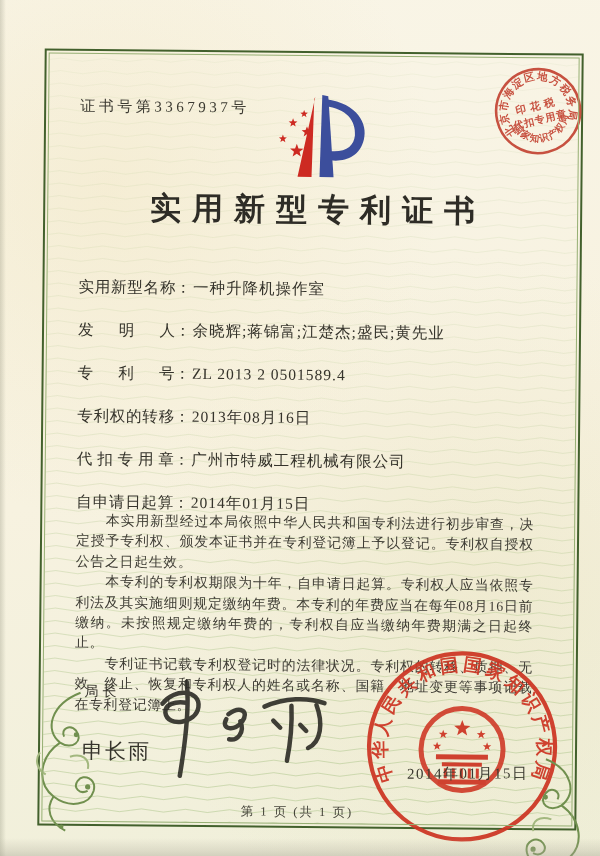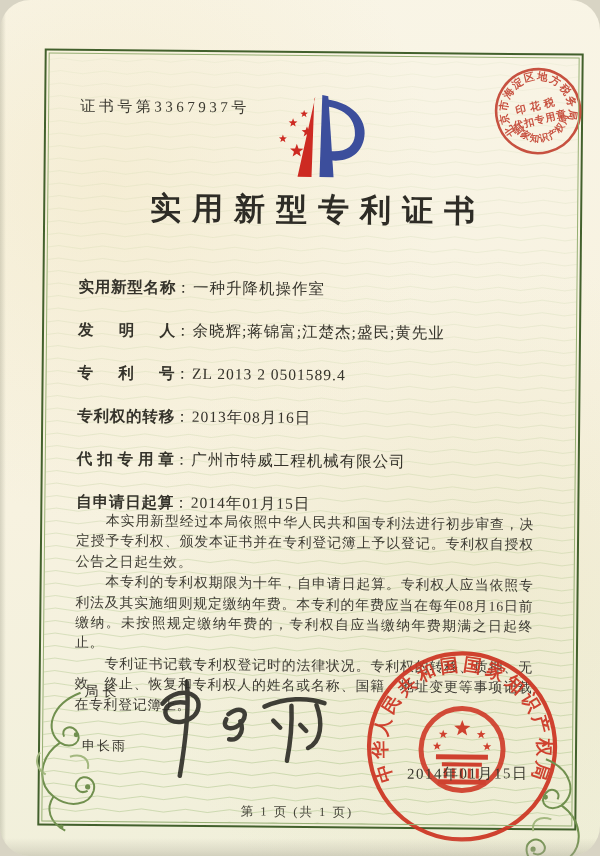--- a/index.html
+++ b/index.html
@@ -1,44 +1,44 @@
 <!DOCTYPE html>
 <html><head>
 <meta charset="utf-8">
 <style>
   html,body{margin:0;padding:0;background:#d8d4c4;}
   .photo{position:relative;width:600px;height:856px;overflow:hidden;
     font-family:"Liberation Serif",serif;
     background:
       radial-gradient(circle at 18% 22%, rgba(236,220,170,.28), transparent 40%),
       radial-gradient(circle at 80% 70%, rgba(226,216,170,.25), transparent 45%),
-      linear-gradient(168deg,#f9f5e7 0%, #f7f2e0 52%, #efefd9 100%); border-radius: 30px;}
+      linear-gradient(168deg,#f9f5e7 0%, #f7f2e0 52%, #efefd9 100%);}
   .edge-left{position:absolute;left:0;top:0;width:6px;height:100%;
     background:linear-gradient(to right,#55584334,#55584318 55%,transparent);pointer-events:none;}
   .edge-bottom{position:absolute;left:0;bottom:0;width:100%;height:18px;
     background:linear-gradient(to bottom,transparent, #b7b3a255 70%, #a5a29266);pointer-events:none;}
   .frame{position:absolute;left:41px;top:51px;width:535px;height:773px;
     border:2px solid #42602c; transform:rotate(.55deg);}
   .frame::after{content:"";position:absolute;inset:2px;border:1px solid #96af73;pointer-events:none;}
   .waves{position:absolute;inset:3px;width:529px;height:767px;}
   .certno{position:absolute;left:34px;top:46px;font-size:15px;letter-spacing:3.5px;color:#3c3a32;}
   .logo{position:absolute;left:210px;top:36px;}
   .taxseal{position:absolute;left:442px;top:6px;transform:rotate(-14deg);opacity:.9;}
   .title{position:absolute;left:0;right:0;top:136px;text-align:center;font-size:31px;
     font-weight:600;letter-spacing:11px;text-indent:11px;color:#2e2c26;}
   .fields{position:absolute;left:34px;top:226px;width:470px;}
   .frow{height:20px;margin-bottom:23px;font-size:15.5px;color:#35332b;white-space:nowrap;}
-  .flabel{display:inline-block;width:97px;text-align:justify;text-align-last:justify;font-weight:bold;}
+  .flabel{display:inline-block;width:97px;text-align:justify;text-align-last:justify;}
   .fcolon{margin:0 2px 0 0;}
   .fvalue{letter-spacing:1px;}
   .legal{position:absolute;left:34px;top:460px;width:458px;font-size:13.8px;line-height:20.4px;
     letter-spacing:.8px;color:#3e3c34;text-align:justify;}
   .legal p{margin:0;text-indent:2.15em;}
   .sig-title{position:absolute;left:44px;top:632px;font-size:14px;letter-spacing:4px;color:#36342c;}
-  .sig-name{position:absolute;left:42px;top:686px;font-size:13px;letter-spacing:2px;color:#36342c;}
+  .sig-name{position:absolute;left:42px;top:686px;font-size:21px;letter-spacing:2px;color:#36342c;}
   .sig-script{position:absolute;left:100px;top:622px;}
   .bigseal{position:absolute;left:322px;top:592px;opacity:.93;}
   .sealdate{position:absolute;left:338px;top:710px;width:180px;text-align:center;
     font-size:15px;letter-spacing:1.5px;color:#3a392f;transform:rotate(-.8deg);}
   .pagefoot{position:absolute;left:0;right:0;top:751px;text-align:center;
     font-size:12.5px;letter-spacing:2px;color:#45443a;transform:translateX(-10px);}
   .flourish{position:absolute;pointer-events:none;}
   .fl-bl{left:-30px;top:636px;}
   .fl-br{left:478px;top:700px;transform:scaleX(-1);}
   svg text{font-family:"Liberation Serif",serif;}

